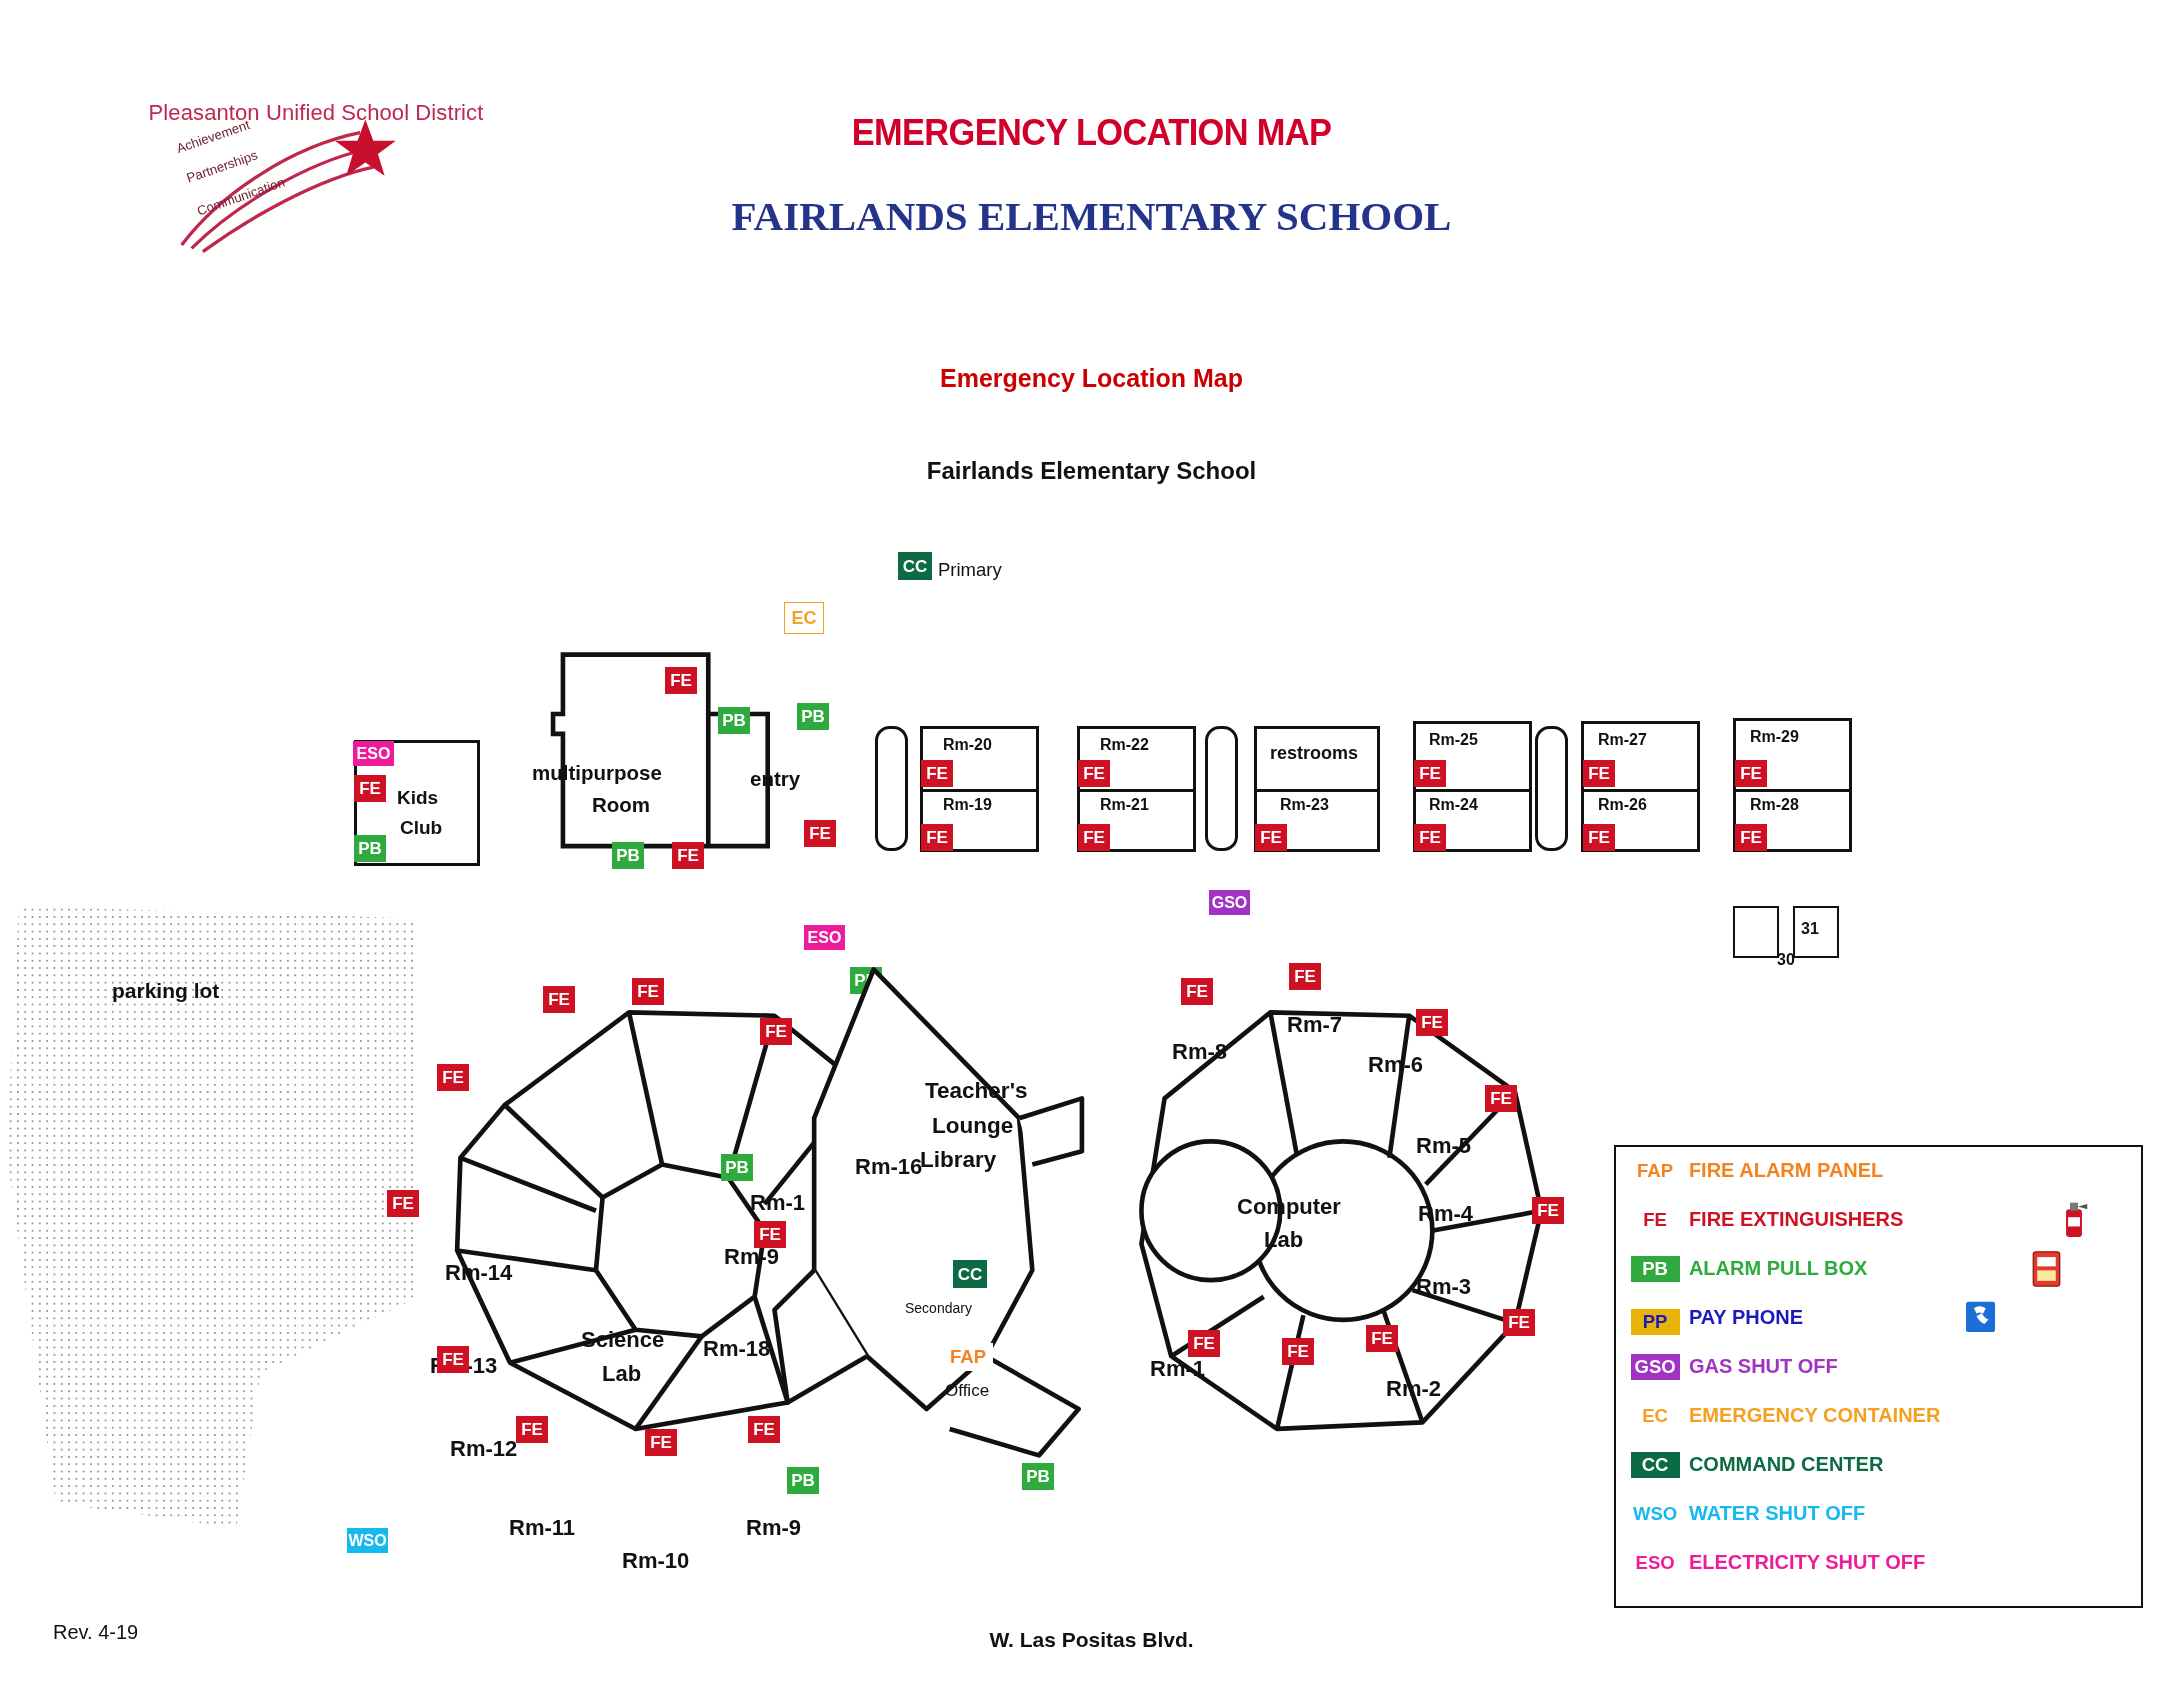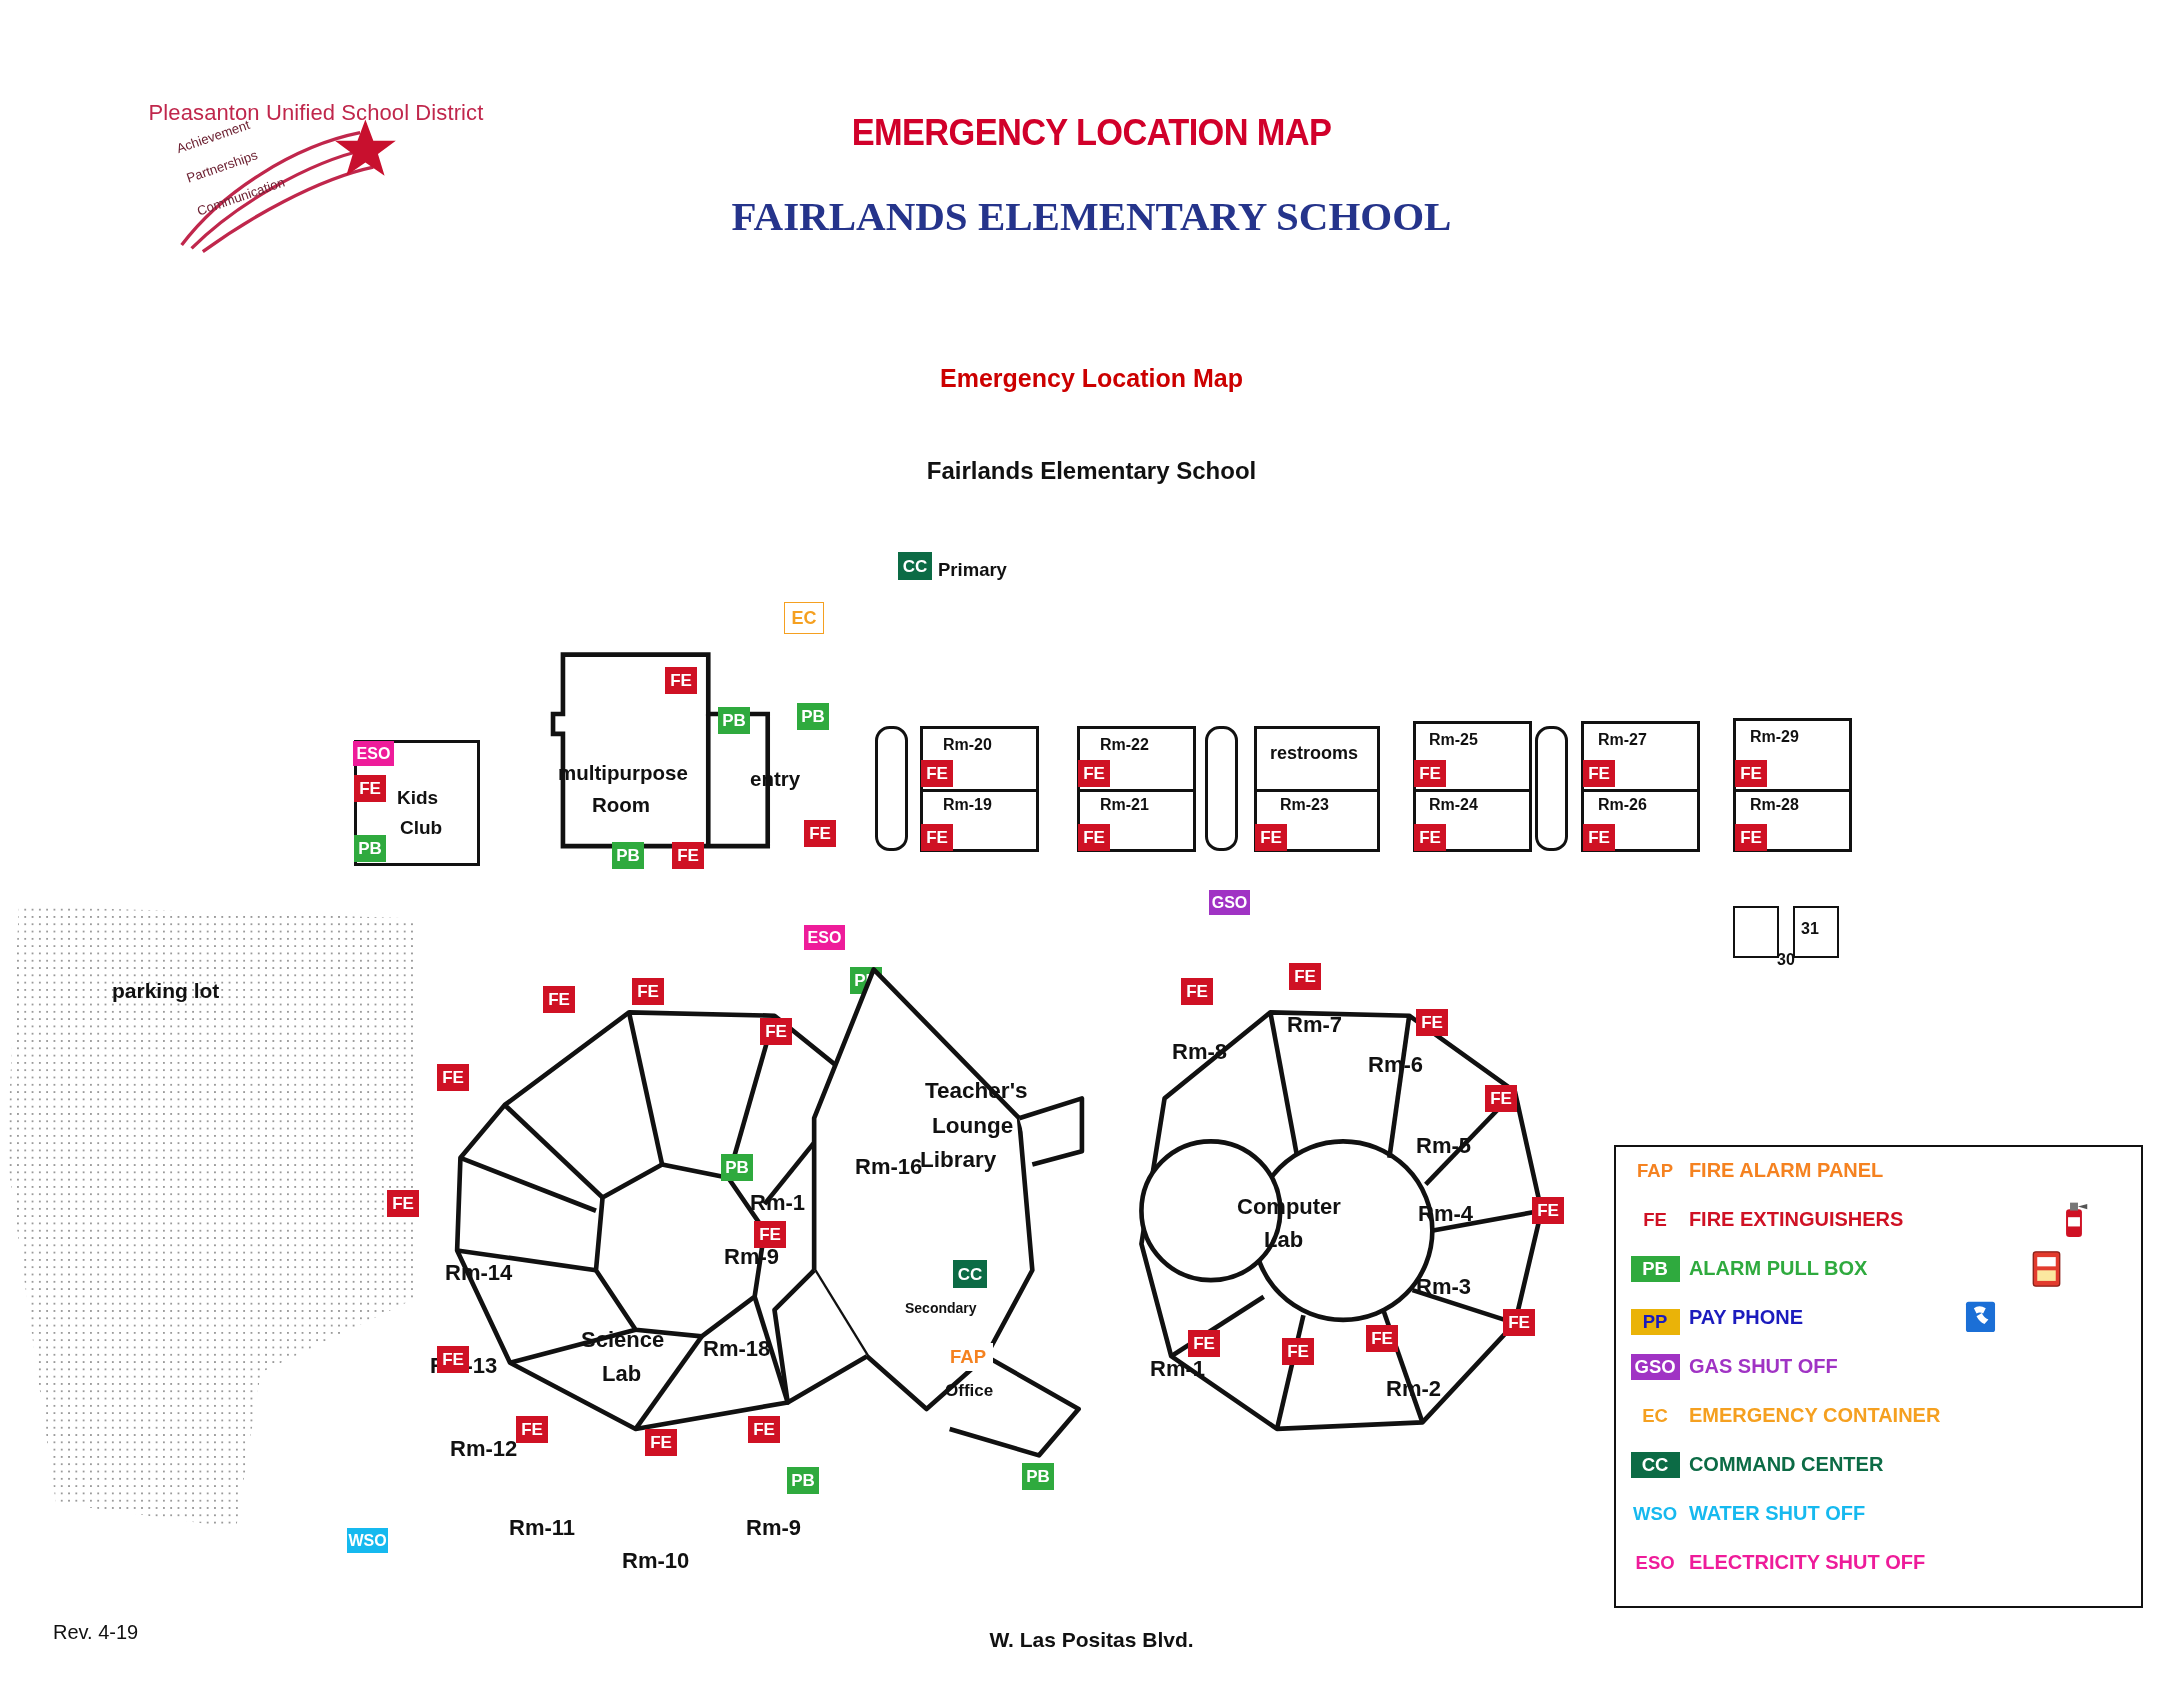--- a/index.html
+++ b/index.html
@@ -61,21 +61,21 @@
   .b-ec{background:#fff;color:#f5a020;border:1.3px solid #f5a020;width:40px;height:32px;font-size:18px;}
   .b-fap{background:#fff;color:#f58220;width:50px;height:28px;font-size:18.5px;border:0.7px solid #fff;}
 
   
   .room{
     position:absolute;box-sizing:border-box;border:3.3px solid #111;background:#fff;
   }
   .rlabel{
     position:absolute;font-size:16px;font-weight:bold;color:#111;white-space:nowrap;
   }
-  .plain-txt{position:absolute;font-size:18.5px;font-weight:bold;color:#111;white-space:nowrap;}
+  .plain-txt{position:absolute;font-size:18.5px;font-weight:normal;color:#111;white-space:nowrap;}
 
   
   #parking{
     left:6.6px;top:906px;width:410px;height:622px;
     background-color:#ffffff;
     background-image:radial-gradient(#9a9a9a 1px, transparent 1.1px);
     background-size:7.3px 7.3px;
     clip-path:polygon(3% 0%,100% 2%,100% 63%,62% 75%,56% 100%,12% 96%,0% 40%);
   }
   #parking-label{left:112px;top:979px;font-size:21px;font-weight:bold;color:#111;}
@@ -124,21 +124,21 @@
 
 <div class="badge b-cc abs" style="left:898px;top:552px;">CC</div>
 <div class="plain-txt" style="left:938px;top:559px;">Primary</div>
 
 <div class="badge b-ec abs" style="left:784px;top:602px;">EC</div>
 
 <svg width="662" height="251" style="left:549px;top:648px;" viewBox="0 0 1000 380">
   <path d="M20 10 L240 10 L240 100 L330 100 L330 300 L140 300 L140 300 L20 300 L20 130 L5 130 L5 100 L20 100 Z" fill="#fff" stroke="#111" stroke-width="7"></path>
   <path d="M240 100 L240 300" stroke="#111" stroke-width="7" fill="none"></path>
 </svg>
-<div class="rlabel" style="left:558px;top:761px;font-size:20.5px;">multipurpose</div>
+<div class="rlabel" style="left:532px;top:761px;font-size:20.5px;">multipurpose</div>
 <div class="rlabel" style="left:592px;top:793px;font-size:20.5px;">Room</div>
 <div class="rlabel" style="left:750px;top:767px;font-size:20.5px;">entry</div>
 
 <div class="badge b-fe abs" style="left:665px;top:667px;">FE</div>
 <div class="badge b-pb abs" style="left:718px;top:707px;">PB</div>
 <div class="badge b-pb abs" style="left:797px;top:703px;">PB</div>
 <div class="badge b-pb abs" style="left:612px;top:842px;">PB</div>
 <div class="badge b-fe abs" style="left:672px;top:842px;">FE</div>
 <div class="badge b-fe abs" style="left:804px;top:820px;">FE</div>
 

